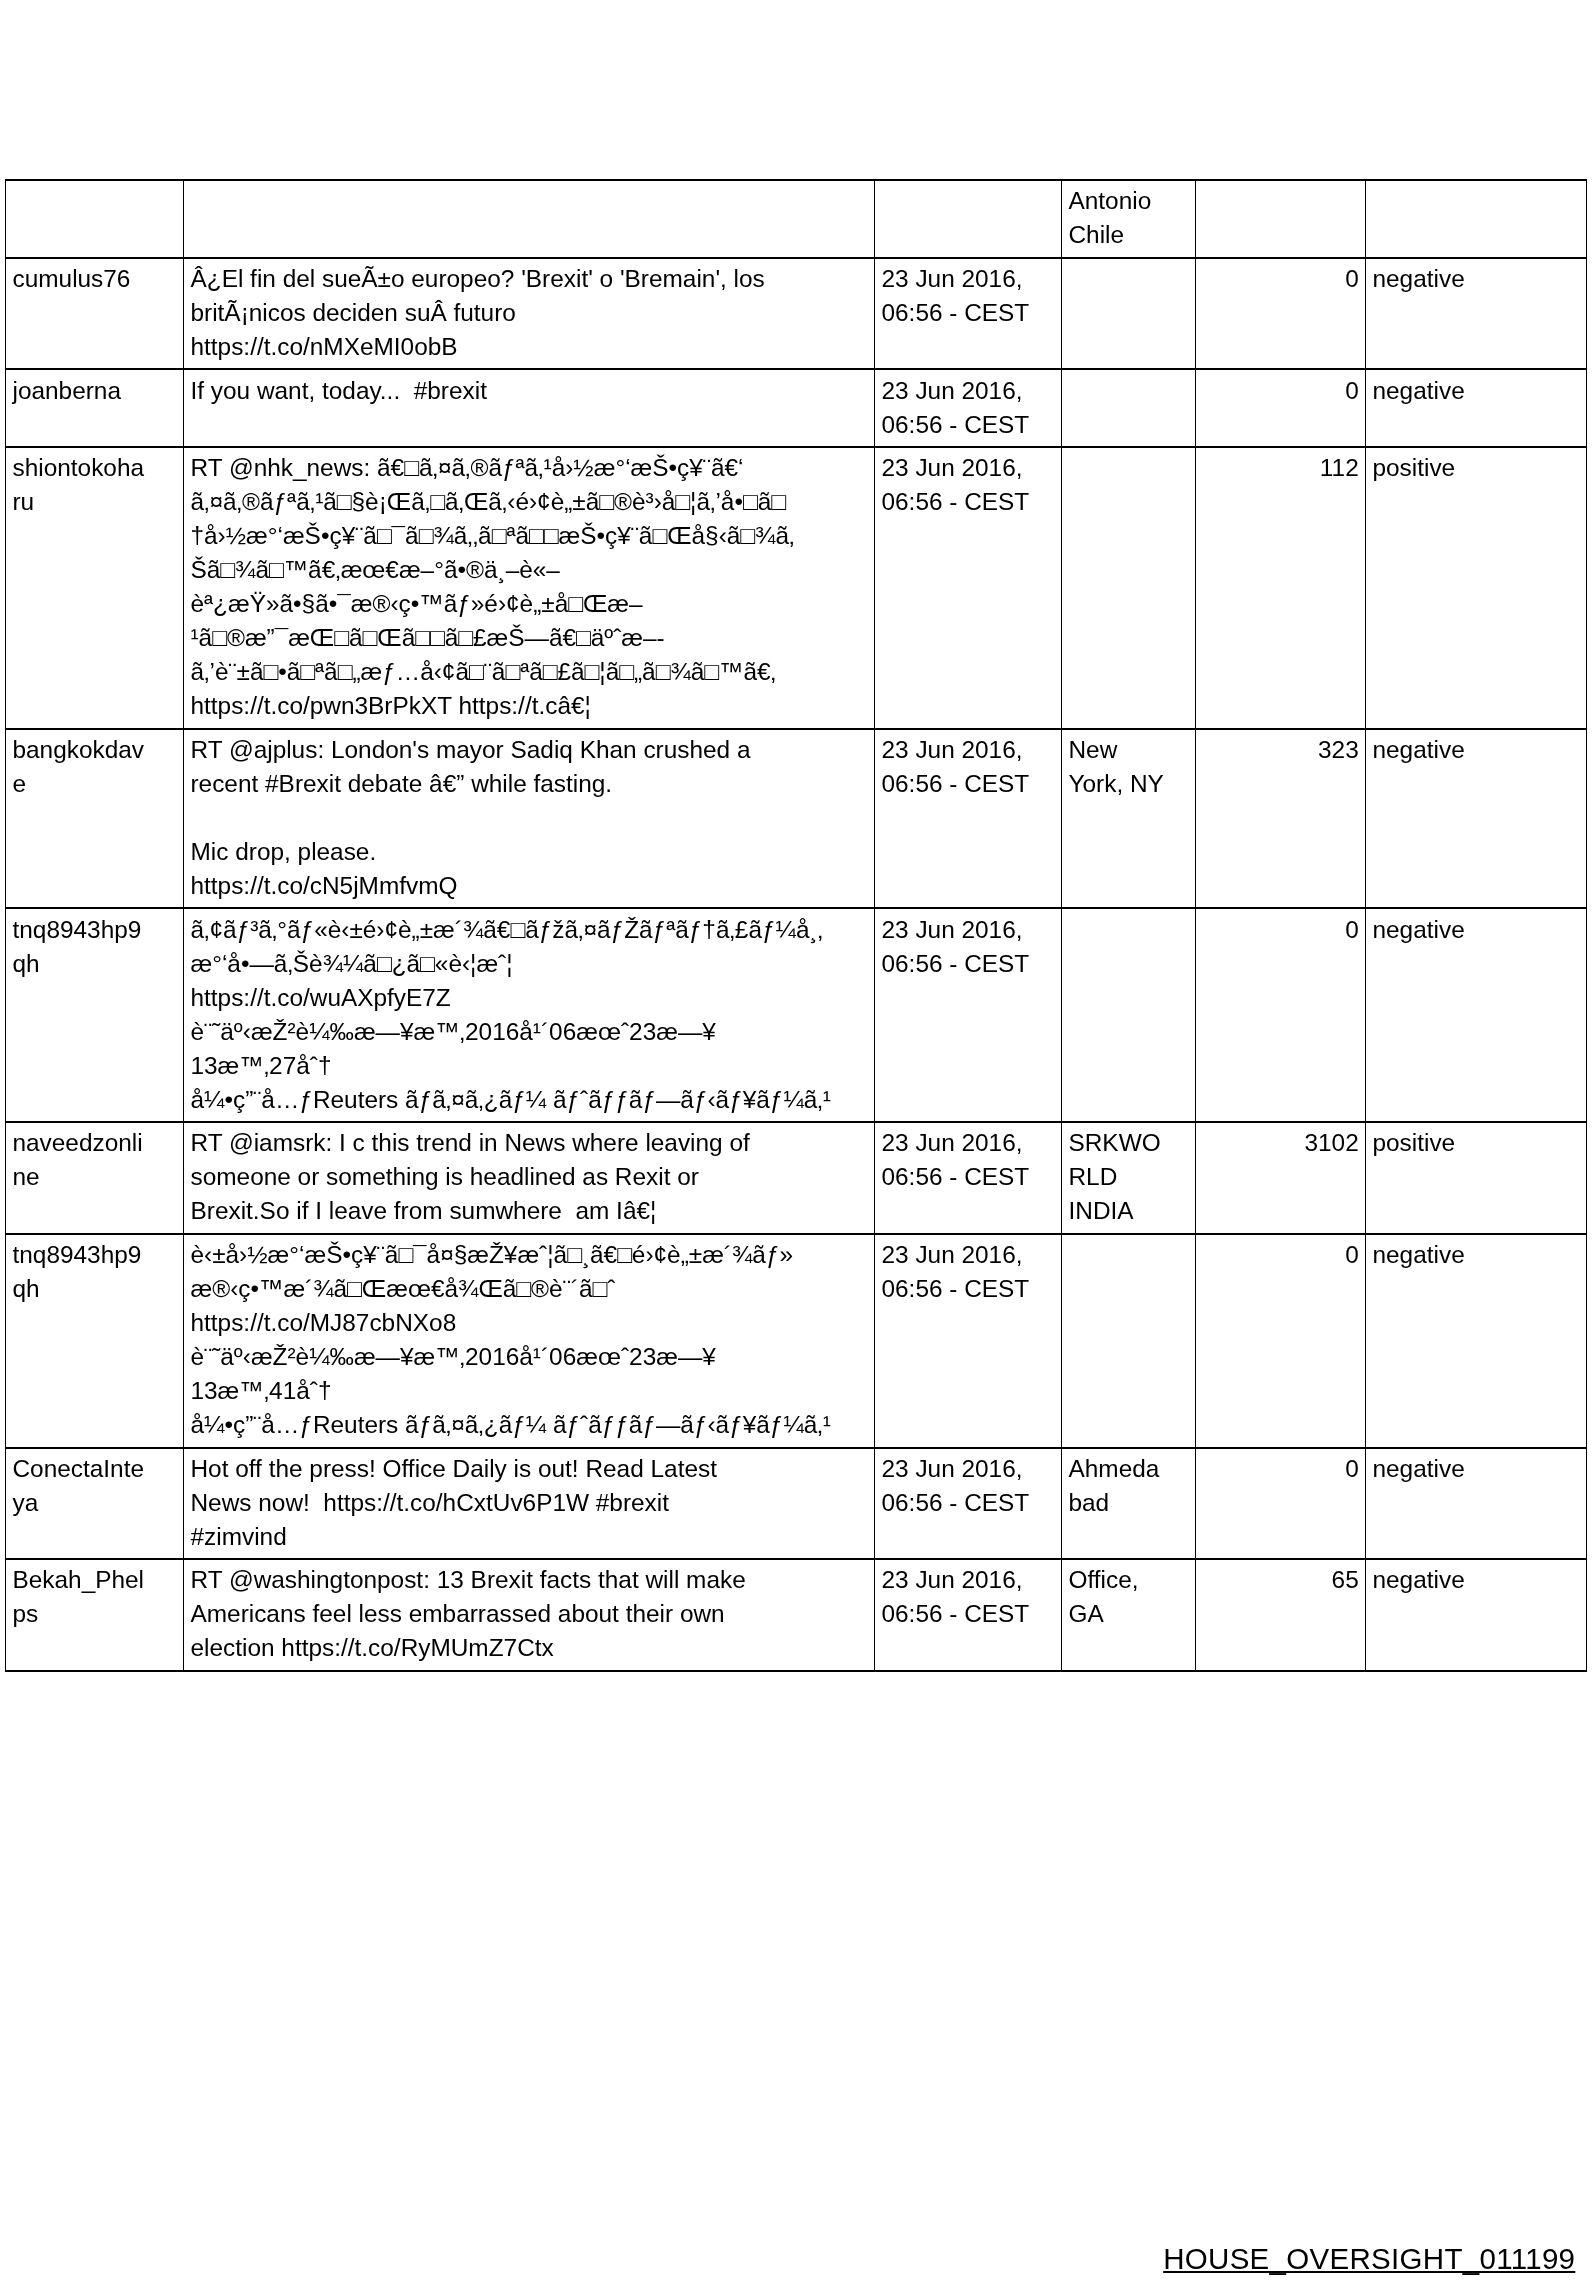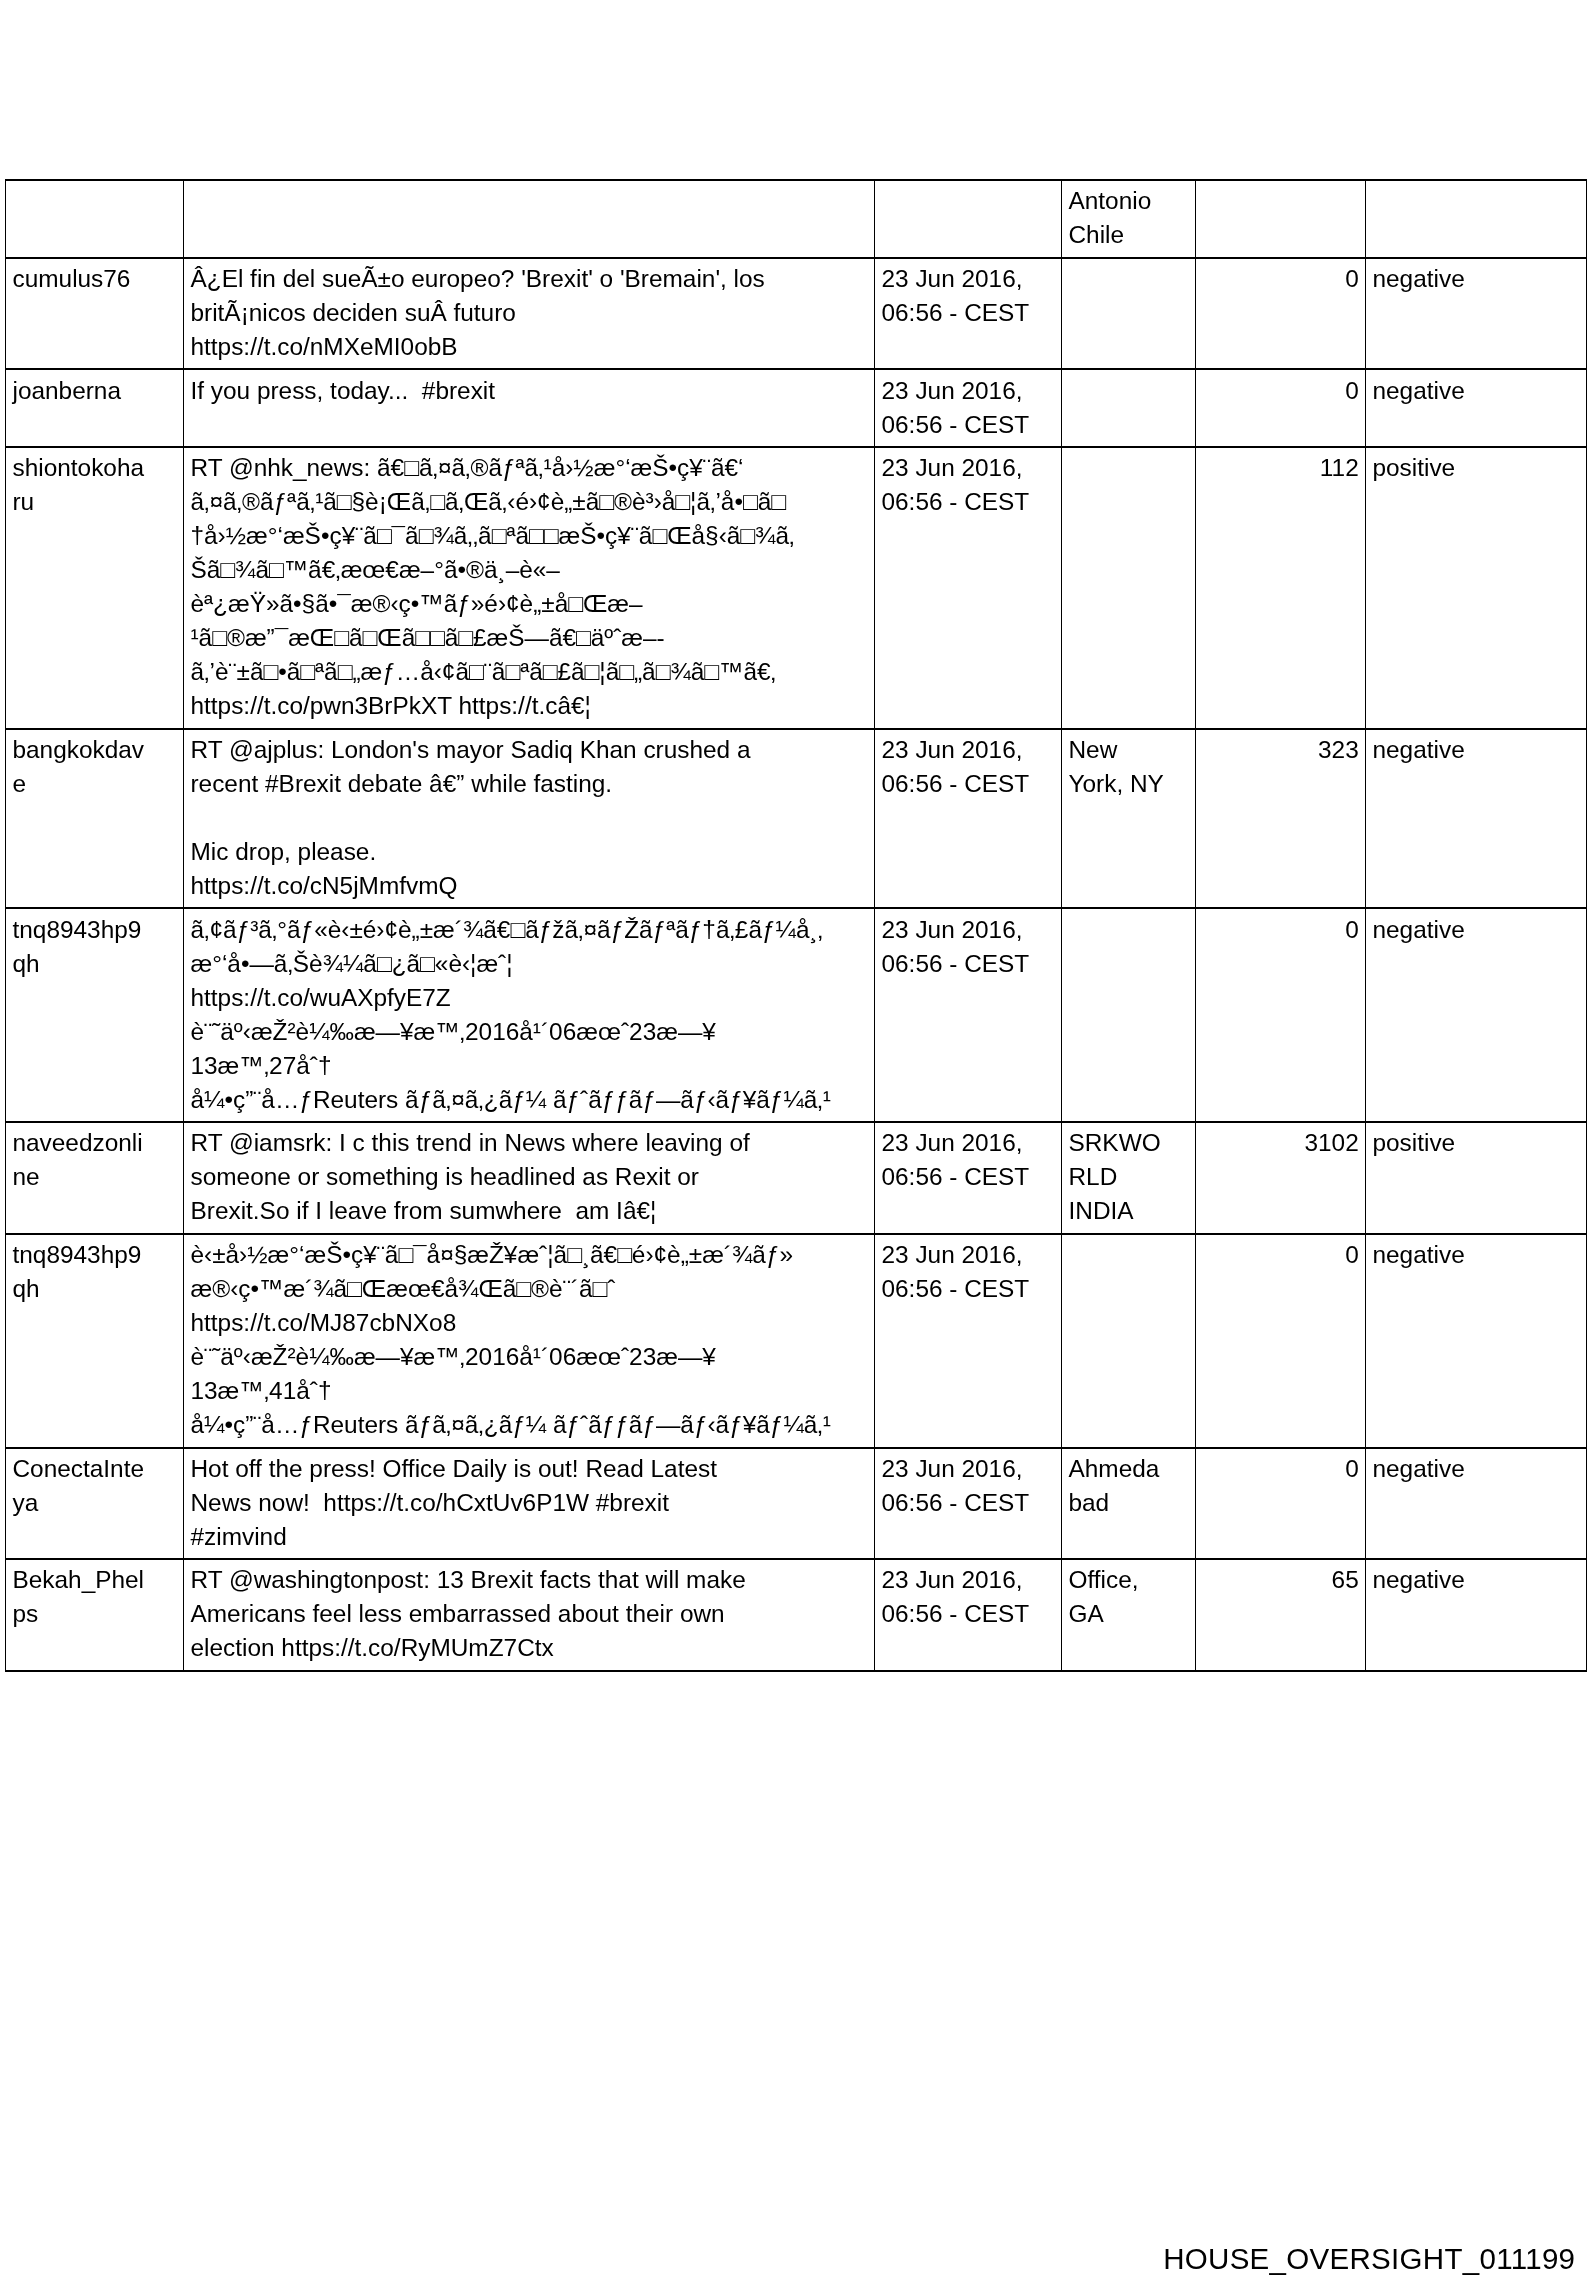--- a/index.html
+++ b/index.html
@@ -37,20 +37,21 @@
   }
   table.tweets td.col-count {
     text-align: right;
   }
   .footer-label {
     position: absolute;
     top: 2242px;
     right: 16.7px;
     font-size: 29.5px;
     letter-spacing: 0.3px;
+    text-decoration: underline;
   }
 </style>
 </head>
 <body>
 
 <div class="page">
 
   <table class="tweets">
     <colgroup>
       <col style="width:178px">
@@ -76,21 +77,21 @@
 britÃ¡nicos deciden suÂ futuro
 https://t.co/nMXeMI0obB</td>
           <td class="col-date">23 Jun 2016,
 06:56 - CEST</td>
           <td class="col-location"></td>
           <td class="col-count">0</td>
           <td class="col-sentiment">negative</td>
         </tr>
         <tr>
           <td class="col-username">joanberna</td>
-          <td class="col-text">If you press, today...  #brexit</td>
+          <td class="col-text">If you want, today...  #brexit</td>
           <td class="col-date">23 Jun 2016,
 06:56 - CEST</td>
           <td class="col-location"></td>
           <td class="col-count">0</td>
           <td class="col-sentiment">negative</td>
         </tr>
         <tr>
           <td class="col-username">shiontokoha
 ru</td>
           <td class="col-text">RT @nhk_news: ã€□ã‚¤ã‚®ãƒªã‚¹å›½æ°‘æŠ•ç¥¨ã€‘

